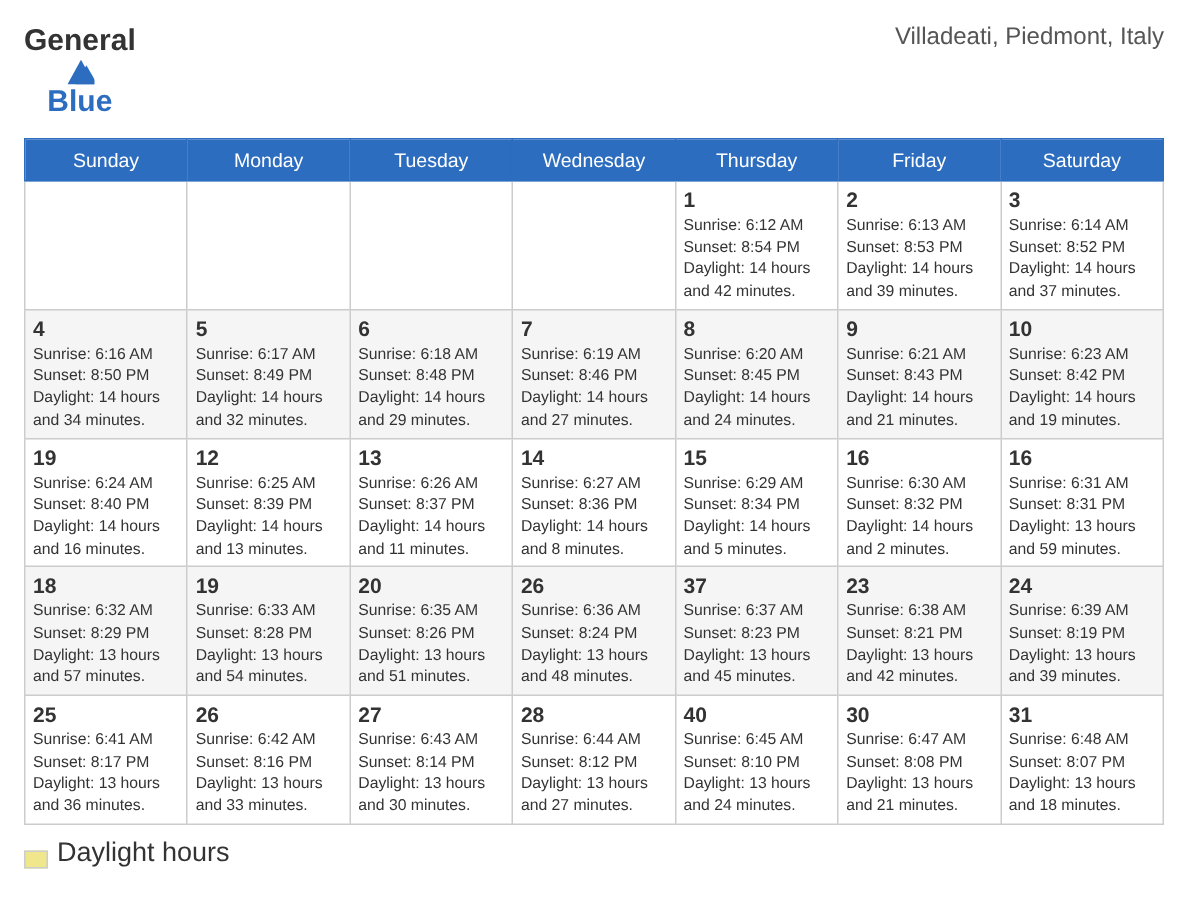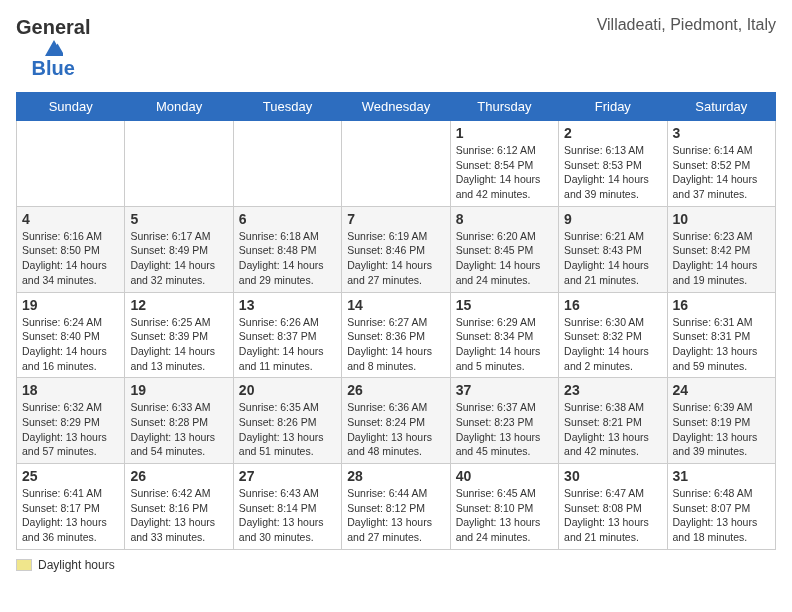--- a/index.html
+++ b/index.html
@@ -82,23 +82,23 @@
     .day-detail {
       color: #333;
       font-size: 10.5px;
       line-height: 1.4;
     }
     .empty-cell {
       background: #fff !important;
     }
     .legend {
       display: flex;
-      align-items: center;
+      align-items: flex-end;
       margin-top: 8px;
-      font-size: 12px;
+      font-size: 18px;
       color: #333;
     }
     .legend-box {
       width: 16px;
       height: 12px;
       background: #f0e68c;
       border: 1px solid #ccc;
       margin-right: 6px;
       display: inline-block;
     }

